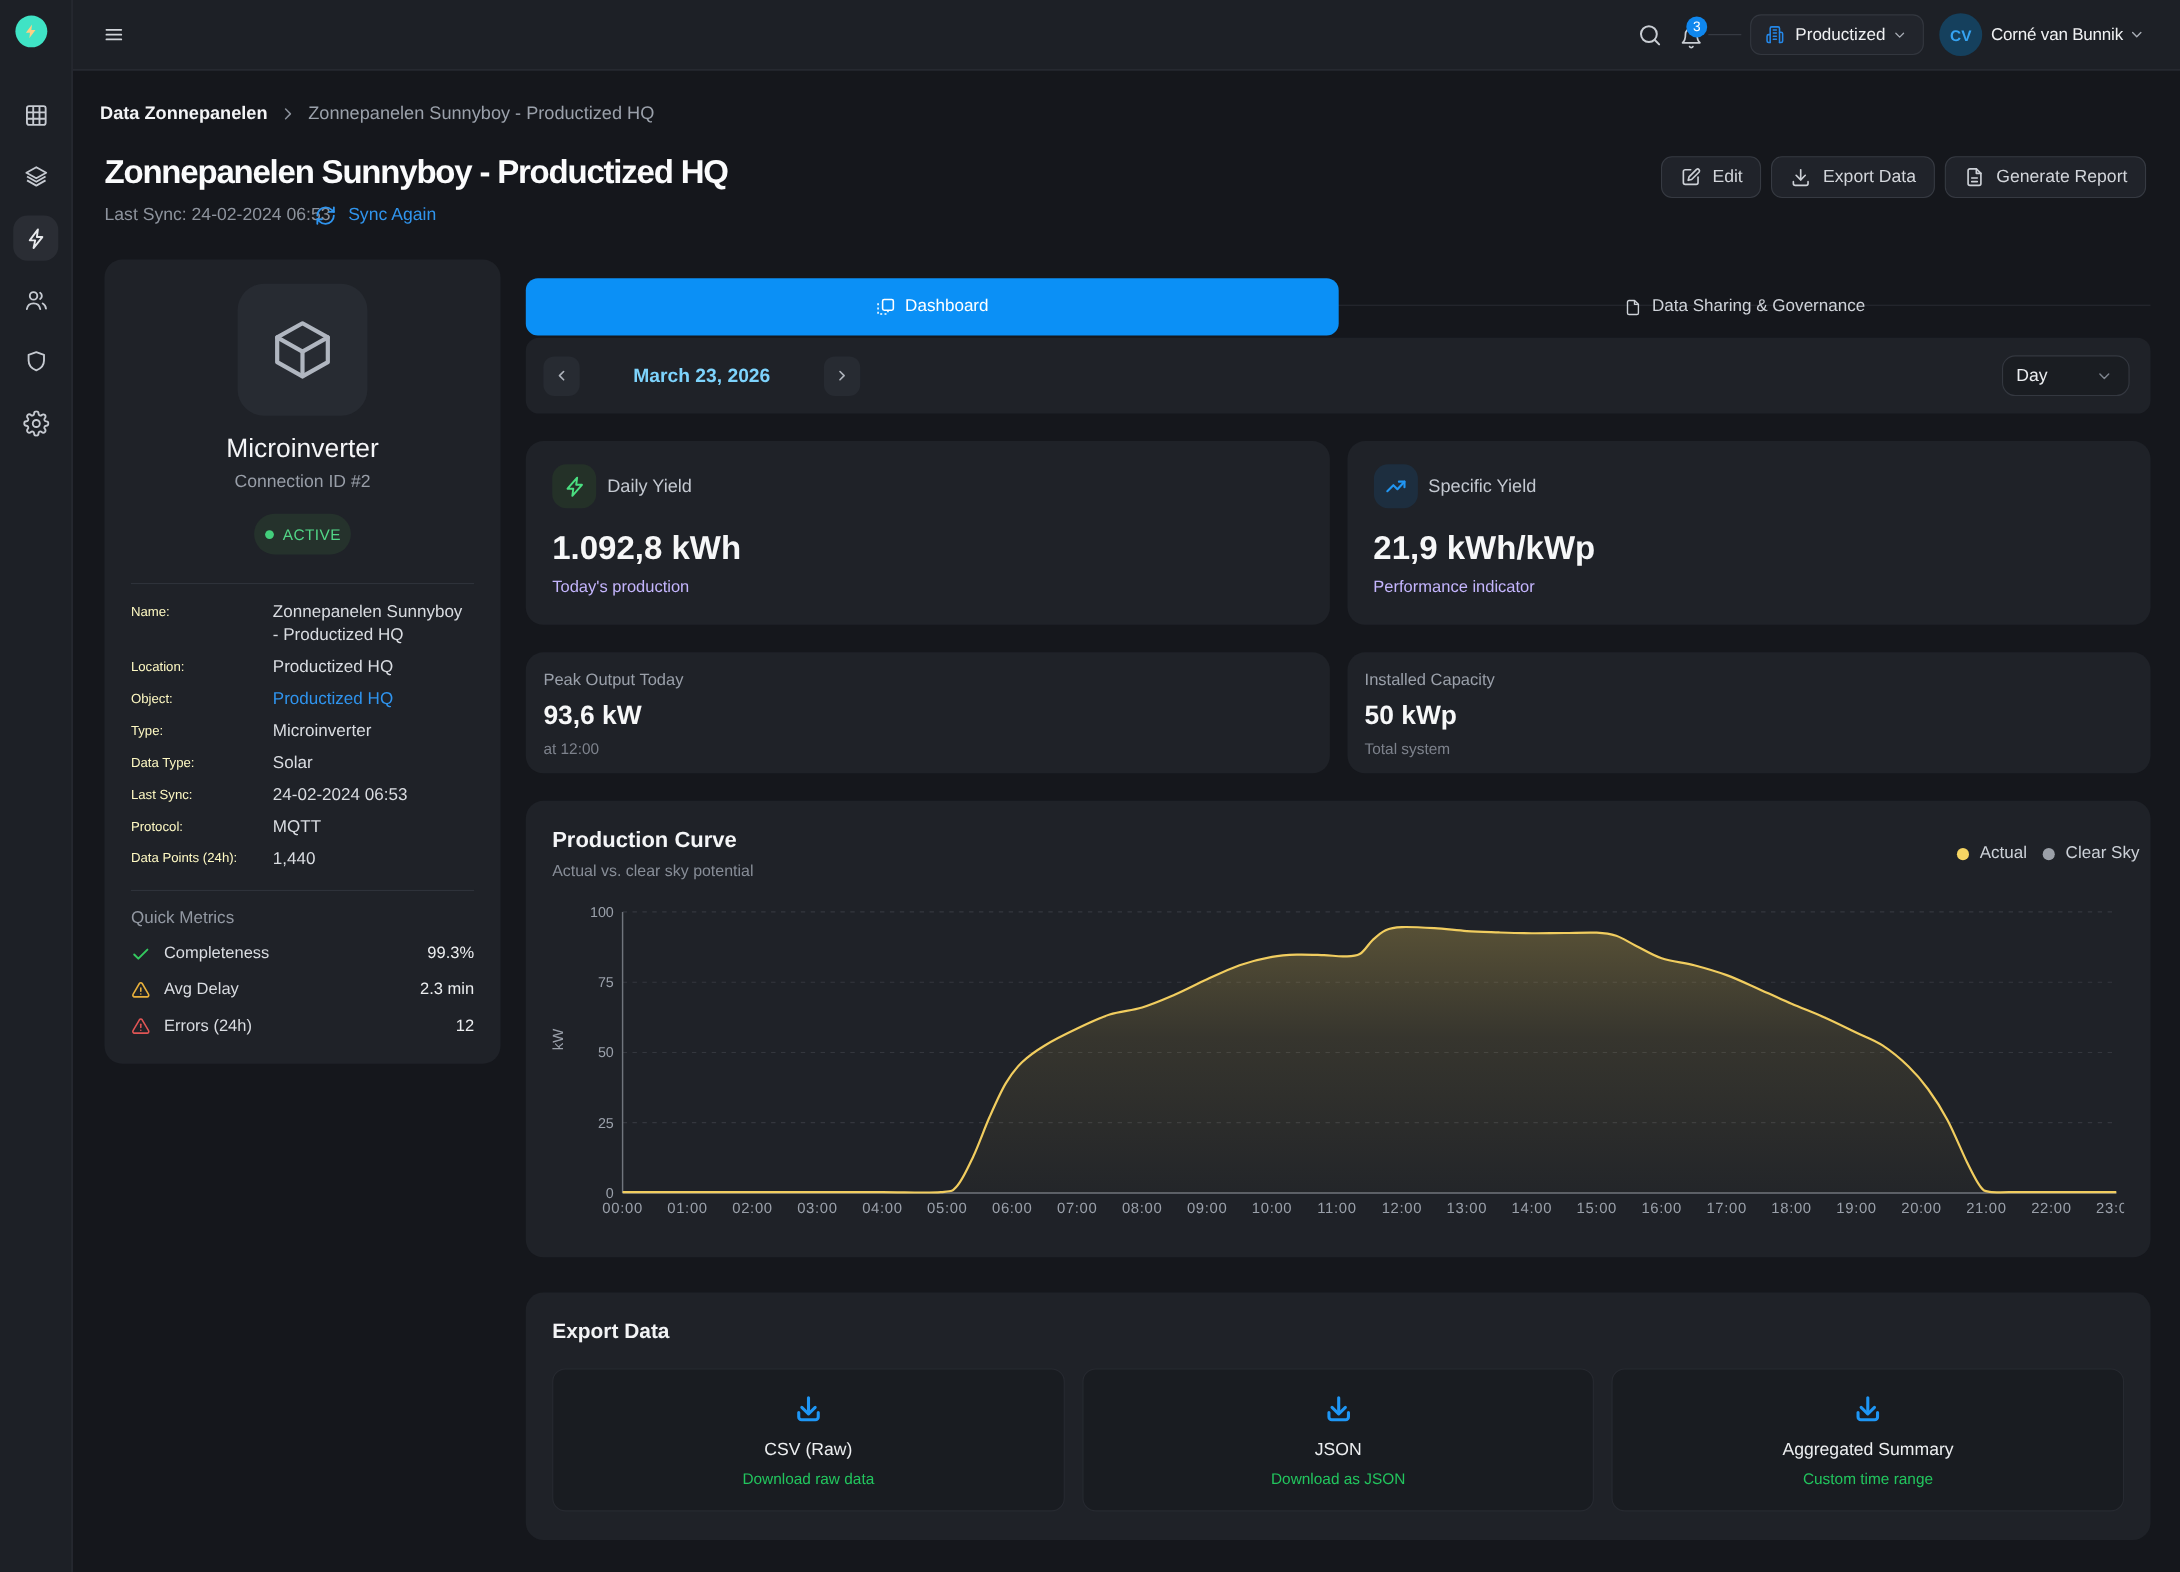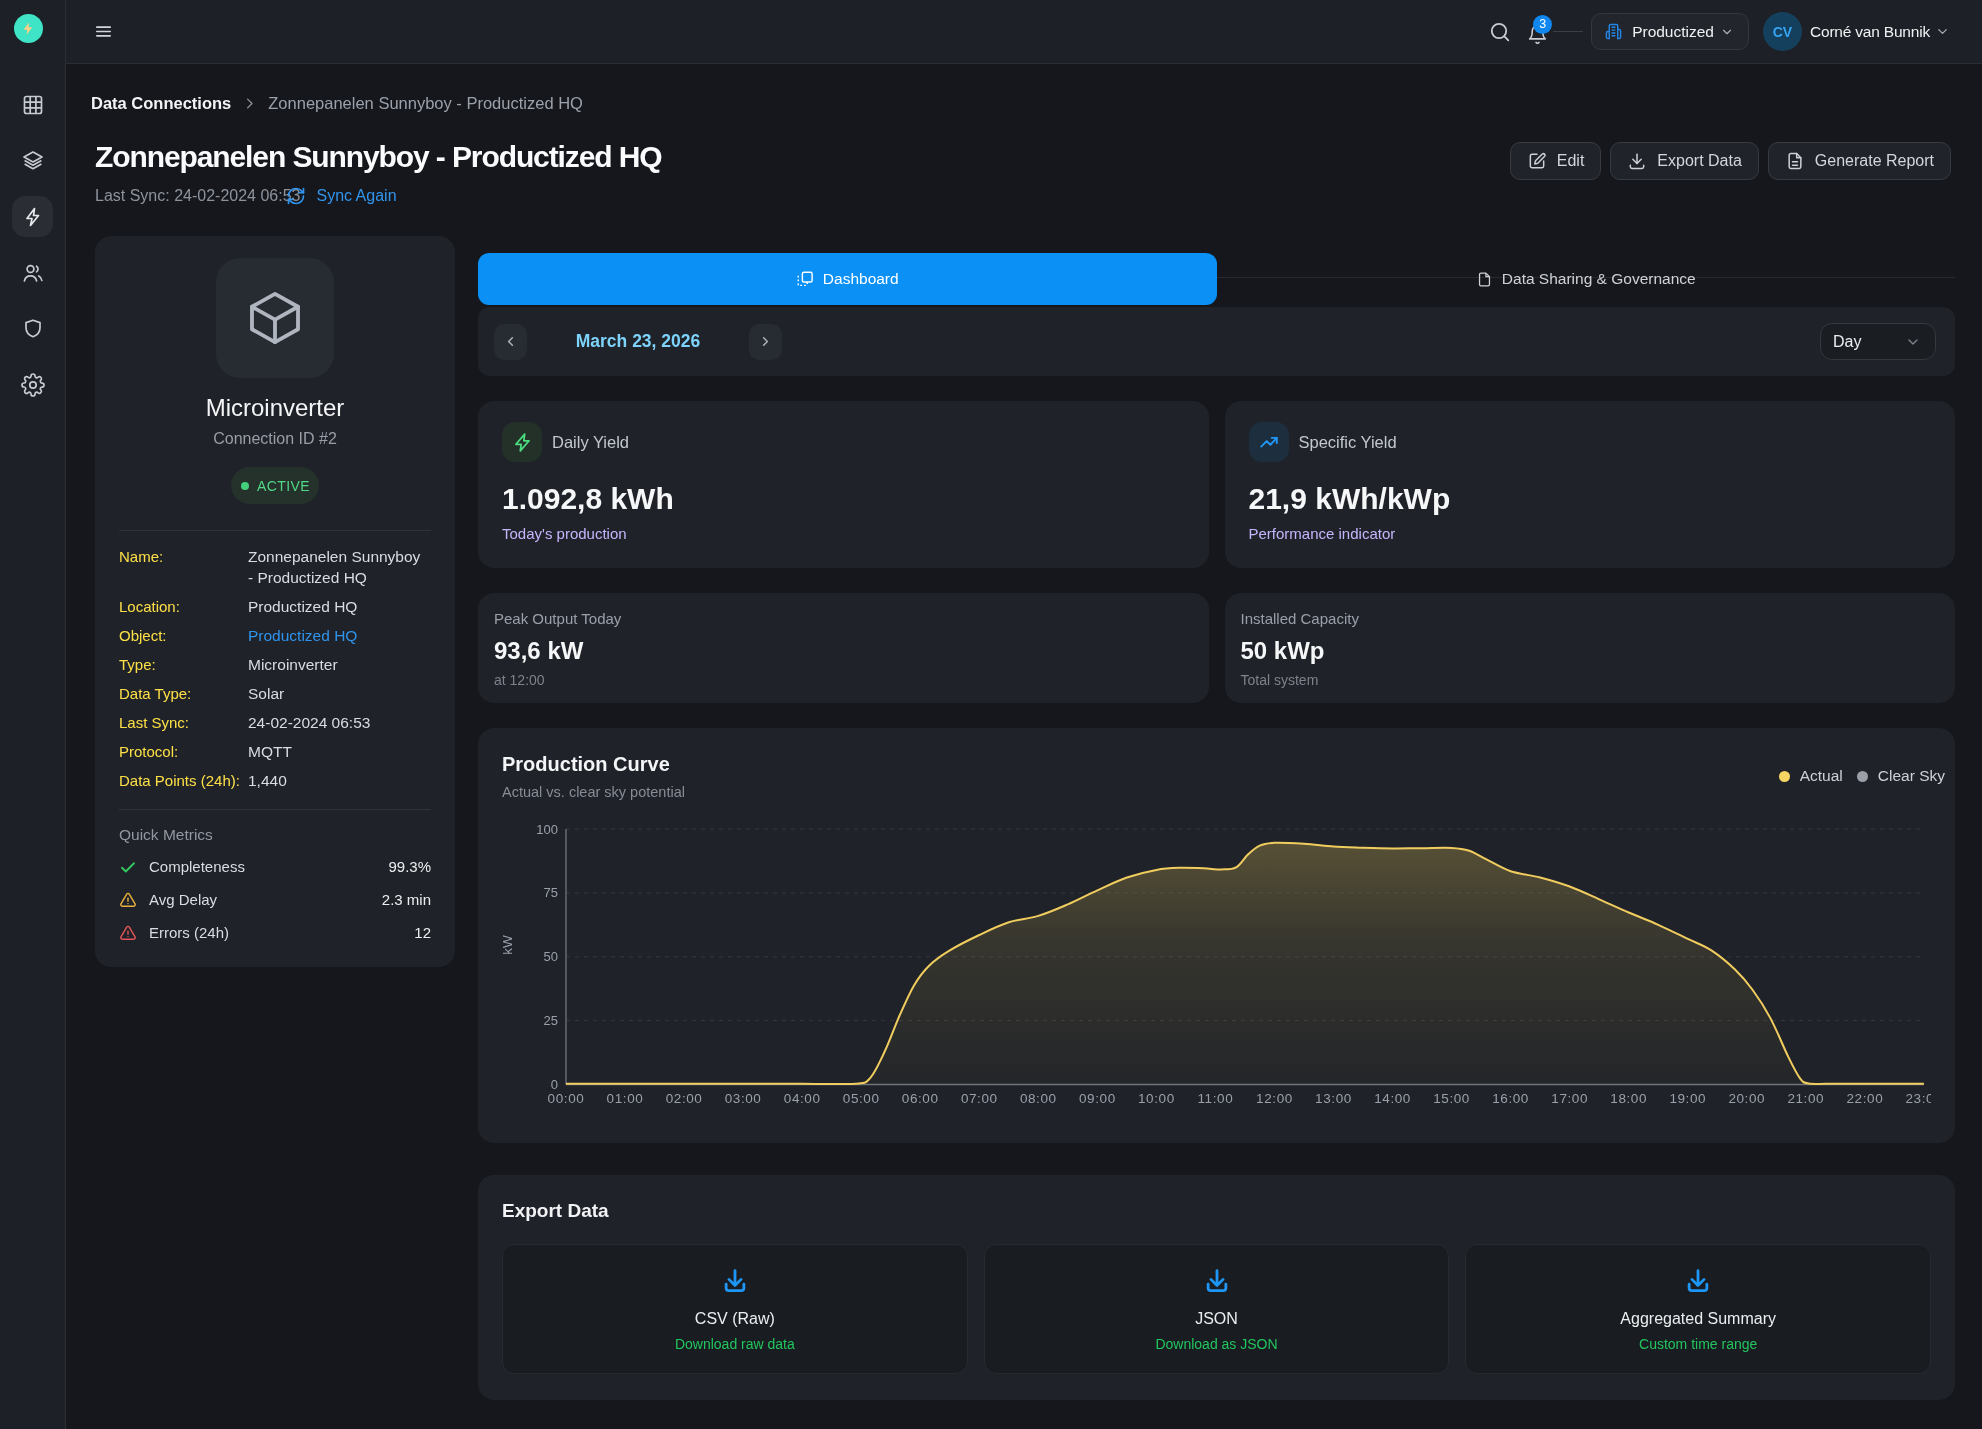--- a/index.html
+++ b/index.html
@@ -29,21 +29,21 @@
   .leftcard { width:360px; background:#1f2228; border-radius:16px; padding:22px 24px 24px; flex:none; margin-top:3px; }
   .iconbox { width:118px; height:120px; background:#272b32; border-radius:24px; margin:0 auto; display:flex; align-items:center; justify-content:center; }
   .devname { text-align:center; margin-top:15px; font-size:24px; color:#f4f5f7; line-height:29px; }
   .connid { text-align:center; margin-top:7px; font-size:16px; color:#989ea8; line-height:19px; }
   .badgewrap { display:flex; justify-content:center; margin-top:19px; }
   .activebadge { display:flex; align-items:center; gap:8px; background:#25322c; border-radius:999px; padding:0 9px 0 10px; height:37px; color:#52d687; font-size:14px; letter-spacing:.4px; }
   .activebadge .dot { width:8px; height:8px; border-radius:50%; background:#43cf7c; }
   .div { height:1px; background:#2e323a; margin:26px 0 0; } .div.d2 { margin-top:18px; }
   .kv { display:flex; margin-top:8px; font-size:15.5px; line-height:21px; }
   .kv.first { margin-top:15px; }
-  .kv .k { width:129px; flex:none; color:#fde047; font-size:15px; }
+  .kv .k { width:129px; flex:none; color:#fef9c3; font-size:12px; }
   .kv .v { color:#d9dce1; }
   .kv .v.link { color:#2f94ee; }
   .qmtitle { margin-top:16px; color:#9298a2; font-size:15.5px; line-height:18px; }
   .qrow { display:flex; align-items:center; margin-top:12px; font-size:15px; color:#d9dce1; line-height:21px; }
   .qrow .ic { width:18px; height:18px; margin-right:12px; flex:none; }
   .qrow .val { margin-left:auto; color:#eceef0; }
   .rightcol { flex:1; min-width:0; }
   .tabs { display:flex; border-bottom:1px solid #272a31; height:45px; }
   .tab { flex:1; height:52px; display:flex; align-items:center; justify-content:center; gap:9px; font-size:15.5px; color:#ced2d8;margin-top:20px; }
   .tab.active { background:#0b90f6; border-radius:11px; color:#fff; }
@@ -165,21 +165,21 @@
       <svg style="margin-left:5px;" width="15" height="15" viewBox="0 0 24 24" fill="none" stroke="#a9aeb6" stroke-width="2" stroke-linecap="round" stroke-linejoin="round">
           <path d="m6 9 6 6 6-6"></path>
         </svg>
     </div>
     <div style="width:32px; flex:none;"></div>
   </div>
 </div>
 
 <div class="main">
   <div class="crumb">
-      <span class="c1">Data Connections</span>
+      <span class="c1">Data Zonnepanelen</span>
     <svg width="15" height="15" viewBox="0 0 24 24" fill="none" stroke="#8a909a" stroke-width="2.2" stroke-linecap="round" stroke-linejoin="round">
         <path d="m9 5 7 7-7 7"></path>
       </svg>
     <span class="c2">Zonnepanelen Sunnyboy - Productized HQ</span>
     </div>
   <div class="headrow">
     <div>
       <h1>Zonnepanelen Sunnyboy - Productized HQ</h1>
       <div class="syncrow">Last Sync: 24-02-2024 06:53
         <svg style="margin-left:-14px;" width="20" height="20" viewBox="0 0 24 24" fill="none" stroke="#2f94ee" stroke-width="2" stroke-linecap="round" stroke-linejoin="round">

